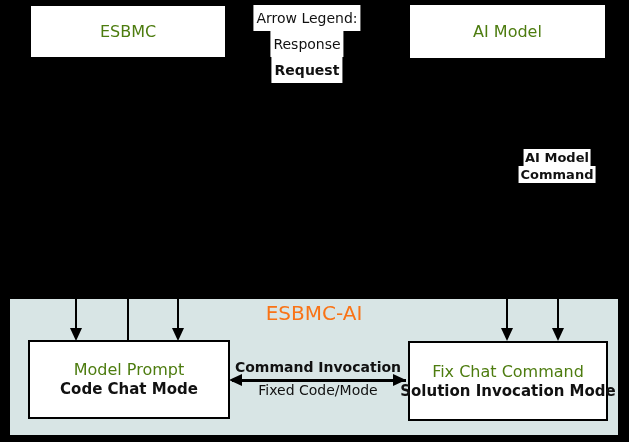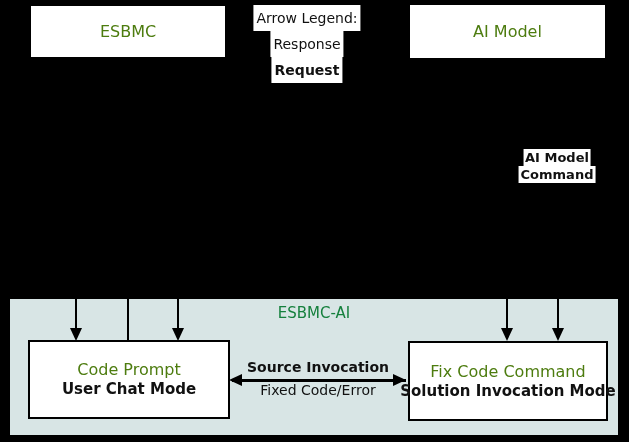--- a/index.html
+++ b/index.html
@@ -48,23 +48,23 @@
     left: 8px; top: 297px;
     width: 612px; height: 140px;
     background: #d8e5e5;
     border: 2.5px solid #000;
     box-sizing: border-box;
   }
   .container-title {
     position: absolute;
     left: 314px; top: 300px;
     transform: translateX(-50%);
-    font-size: 15px;
+    font-size: 20px;
     line-height: 26px;
-    color: #15803d;
+    color: #f97316;
     white-space: nowrap;
   }
   .vline { position: absolute; width: 2px; background: #000; }
   .hline { position: absolute; height: 2.5px; background: #000; }
   .arrow-down {
     position: absolute; width: 0; height: 0;
     border-left: 6px solid transparent;
     border-right: 6px solid transparent;
     border-top: 13px solid #000;
   }
@@ -125,28 +125,28 @@
   <div class="vline" style="left:177px; top:298px; height:32px;"></div>
   <div class="arrow-down" style="left:172px; top:328px;"></div>
 
   <div class="vline" style="left:506px; top:298px; height:32px;"></div>
   <div class="arrow-down" style="left:501px; top:328px;"></div>
 
   <div class="vline" style="left:557px; top:298px; height:32px;"></div>
   <div class="arrow-down" style="left:552px; top:328px;"></div>
 
   <div class="node" style="left:28px; top:340px; width:202px; height:79px;">
-    <span class="title">Code Prompt</span>
-    <span class="mode">User Chat Mode</span>
+    <span class="title">Model Prompt</span>
+    <span class="mode">Code Chat Mode</span>
   </div>
 
   <div class="node" style="left:408px; top:341px; width:200px; height:80px;">
-    <span class="title">Fix Code Command</span>
+    <span class="title">Fix Chat Command</span>
     <span class="mode">Solution Invocation Mode</span>
   </div>
 
   <div class="hline" style="left:232px; top:379px; width:174px;"></div>
   <div class="arrow-left" style="left:229px; top:374px;"></div>
   <div class="arrow-right" style="left:393px; top:374px;"></div>
-  <div class="edge-label bold" style="left:318px; top:359px;">Source Invocation</div>
-  <div class="edge-label" style="left:318px; top:382px;">Fixed Code/Error</div>
+  <div class="edge-label bold" style="left:318px; top:359px;">Command Invocation</div>
+  <div class="edge-label" style="left:318px; top:382px;">Fixed Code/Mode</div>
 
 </div>
 
 </body></html>

